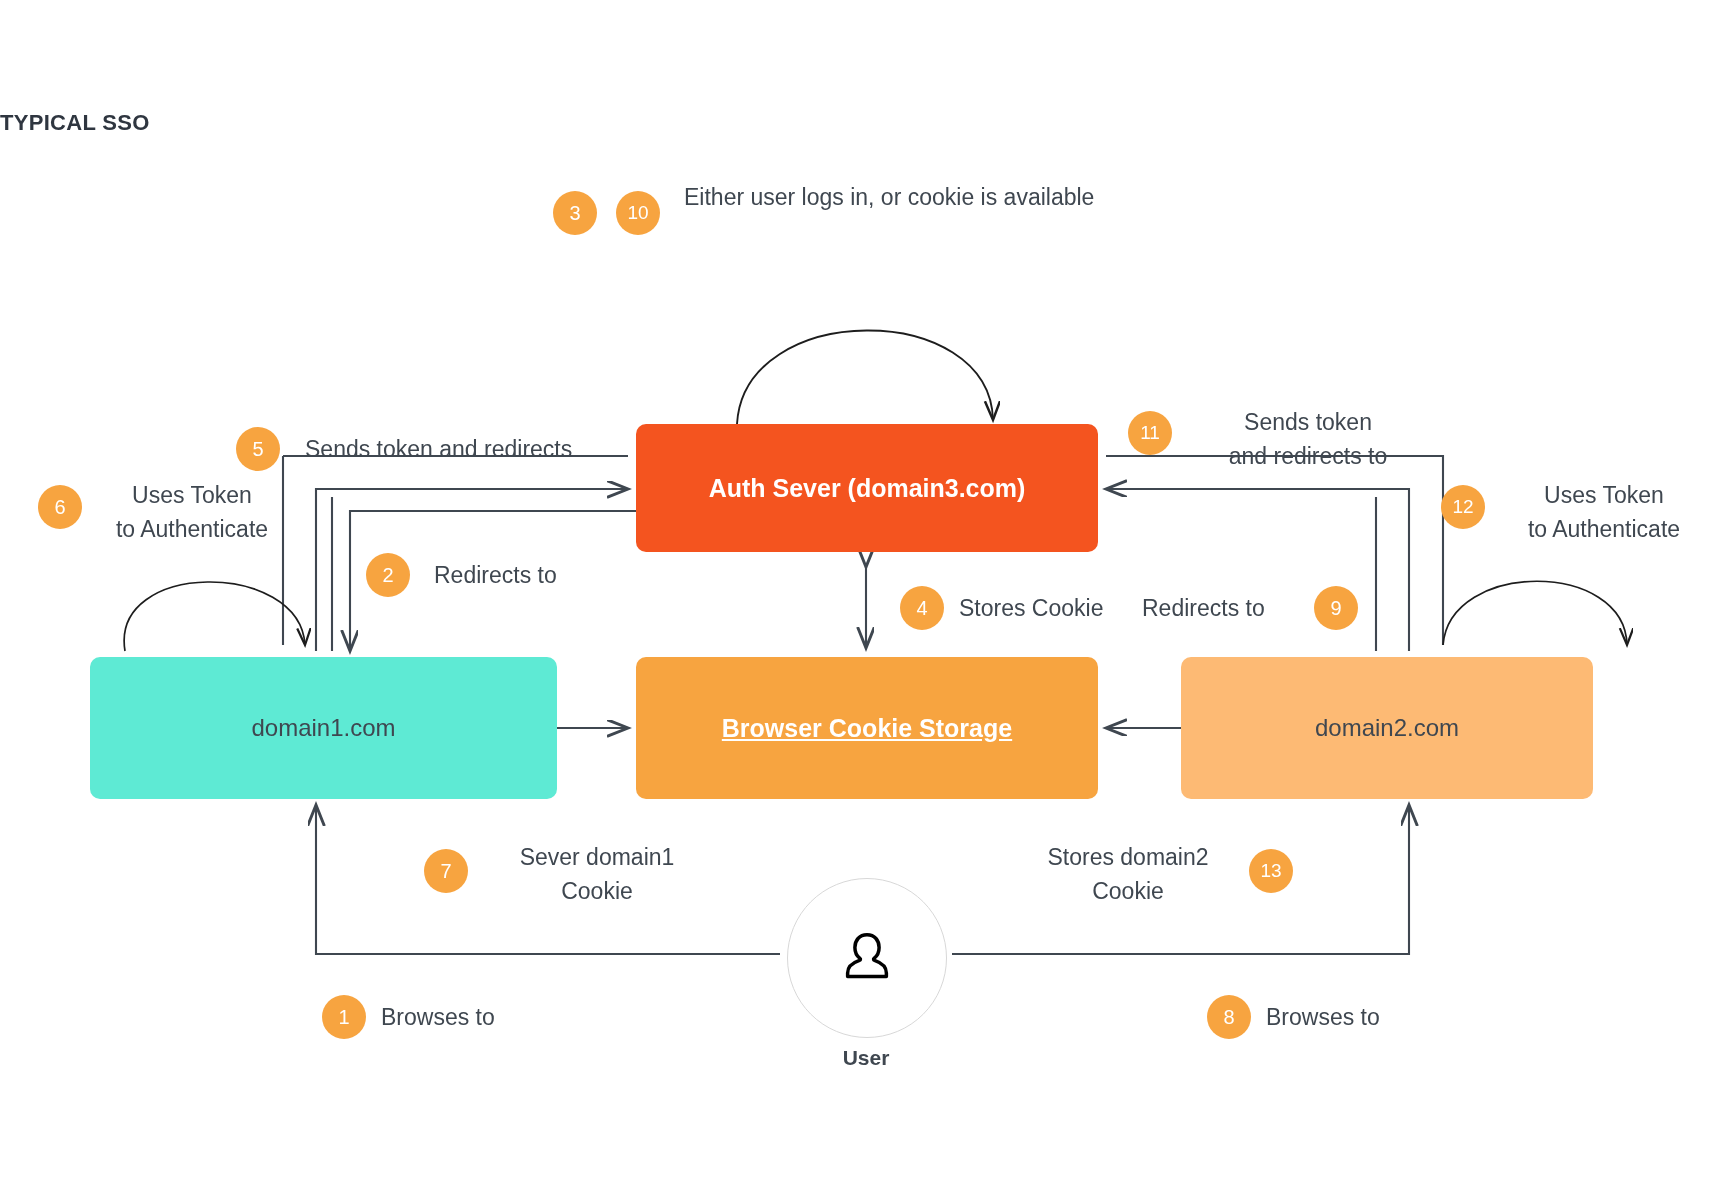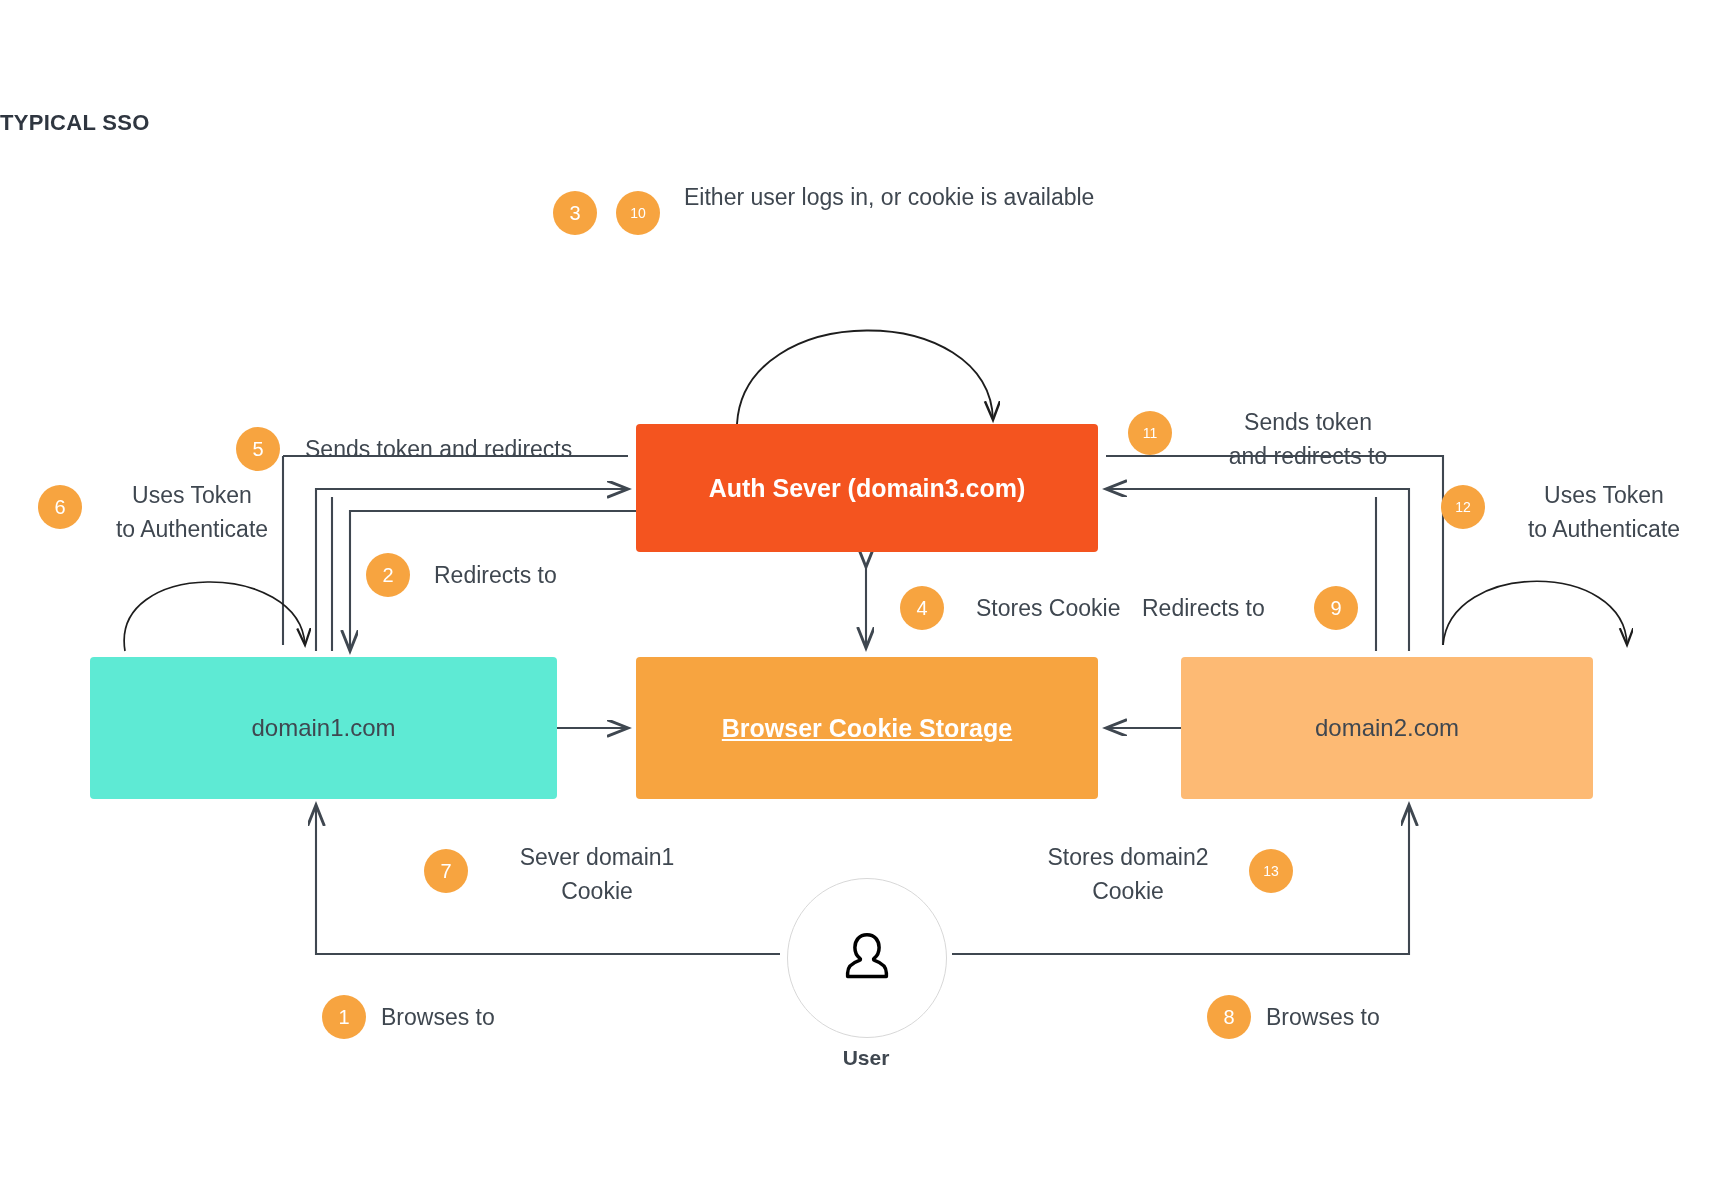--- a/index.html
+++ b/index.html
@@ -45,36 +45,36 @@
     width: 44px;
     height: 44px;
     border-radius: 50%;
     background: #F7A440;
     color: #ffffff;
     font-size: 20px;
     line-height: 44px;
     text-align: center;
     font-weight: 400;
   }
-  .badge.small { font-size: 14px; }
+  .badge.small { font-size: 19px; }
 
   
   .lbl {
     position: absolute;
     color: #3f4750;
     font-size: 23px;
     line-height: 34px;
     white-space: pre-line;
   }
   .lbl.center { text-align: center; }
 
   
   .node {
     position: absolute;
-    border-radius: 4px;
+    border-radius: 10px;
     display: flex;
     align-items: center;
     justify-content: center;
     text-align: center;
     box-sizing: border-box;
   }
   .node-auth {
     left: 636px; top: 424px;
     width: 462px; height: 128px;
     background: #F4541F;
@@ -187,21 +187,21 @@
   <div class="lbl" style="left:305px;top:432px;width:330px;">Sends token and redirects</div>
 
   <div class="badge" style="left:38px;top:485px;">6</div>
   <div class="lbl center" style="left:92px;top:478px;width:200px;">Uses Token
 to Authenticate</div>
 
   <div class="badge" style="left:366px;top:553px;">2</div>
   <div class="lbl" style="left:434px;top:558px;width:200px;">Redirects to</div>
 
   <div class="badge" style="left:900px;top:586px;">4</div>
-  <div class="lbl" style="left:959px;top:591px;width:200px;margin-left:17px;">Stores Cookie</div>
+  <div class="lbl" style="left:959px;top:591px;width:200px;">Stores Cookie</div>
 
   <div class="lbl" style="left:1142px;top:591px;width:190px;">Redirects to</div>
   <div class="badge" style="left:1314px;top:586px;">9</div>
 
   <div class="badge small" style="left:1128px;top:411px;">11</div>
   <div class="lbl center" style="left:1188px;top:405px;width:240px;">Sends token
 and redirects to</div>
 
   <div class="badge small" style="left:1441px;top:485px;">12</div>
   <div class="lbl center" style="left:1504px;top:478px;width:200px;">Uses Token

